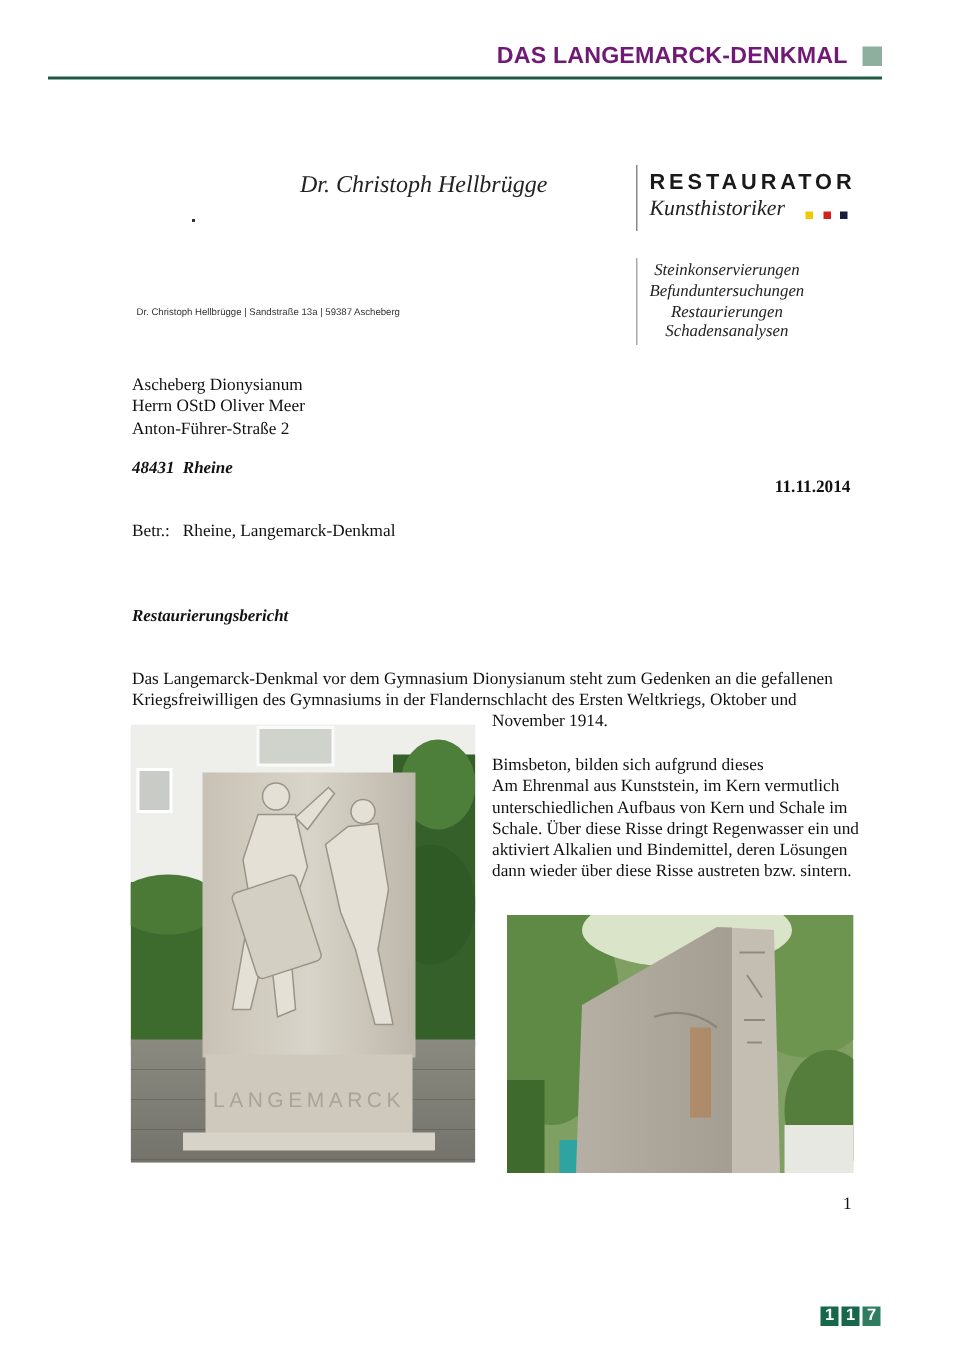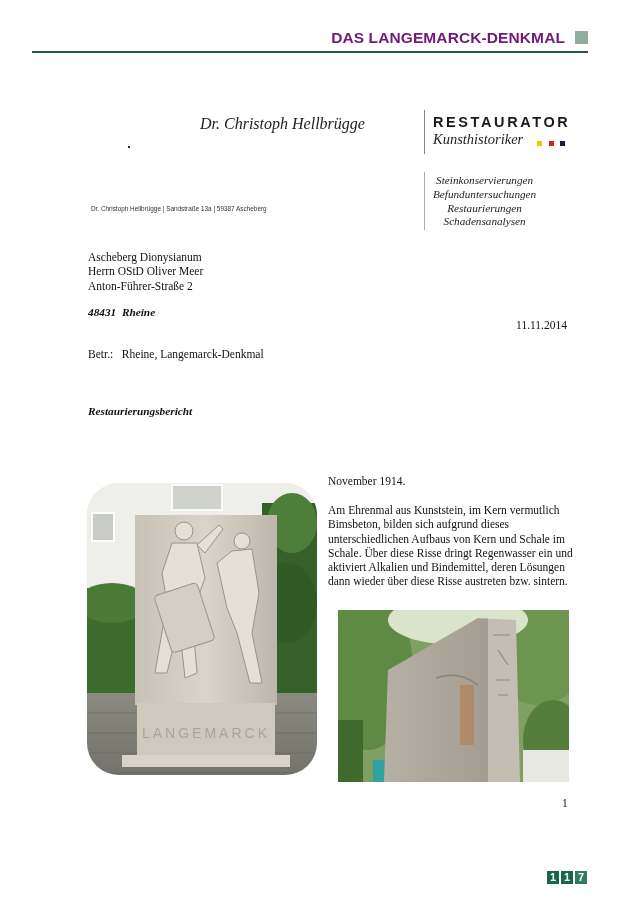--- a/index.html
+++ b/index.html
@@ -43,30 +43,30 @@
 
     .sender {
       left: 91px; top: 205px; font-family: "Liberation Sans", sans-serif;
       font-size: 6.4px; color: #333; white-space: nowrap;
     }
 
     
     .body-text { font-size: 11.5px; line-height: 14.3px; color: #111; }
     .addr { left: 88px; top: 250px; }
     .city { left: 88px; top: 305px; font-style: italic; font-weight: bold; font-size: 11.3px; }
-    .date { left: 480px; top: 318px; width: 87px; text-align: right; }
+    .date { left: 480px; top: 318px; width: 87px; text-align: right; font-weight: bold; }
     .betr { left: 88px; top: 347px; white-space: pre; }
     .section-title { left: 88px; top: 404px; font-style: italic; font-weight: bold; font-size: 11.3px; }
     .intro { left: 88px; top: 446px; width: 480px; }
     .intro-l3 { left: 328px; top: 474px; }
     .para2 { left: 328px; top: 503px; width: 250px; }
 
     
     .photo { overflow: hidden; }
-    .photo1 { left: 87px; top: 483px; width: 230px; height: 292px; border-radius: 32px; }
+    .photo1 { left: 87px; top: 483px; width: 230px; height: 292px; }
     .photo2 { left: 338px; top: 610px; width: 231px; height: 172px; }
 
     .pg-num { left: 562px; top: 796px; font-size: 11.5px; }
 
     .folio { left: 547px; top: 871px; display: flex; gap: 2px; }
     .folio span {
       width: 12px; height: 13px; background: #17684a; color: #ffffff;
       font-family: "Liberation Sans", sans-serif; font-weight: bold; font-size: 11px;
       line-height: 13px; text-align: center; display: block;
     }
@@ -104,26 +104,28 @@
   <div>Anton-Führer-Straße 2</div>
 </div>
 <div class="abs city body-text" style="white-space:pre;">48431  Rheine</div>
 
 <div class="abs date body-text">11.11.2014</div>
 <div class="abs betr body-text">Betr.:   Rheine, Langemarck-Denkmal</div>
 
 <div class="abs section-title body-text">Restaurierungsbericht</div>
 
 <div class="abs intro body-text">
+  <div>Das Langemarck-Denkmal vor dem Gymnasium Dionysianum steht zum Gedenken an die gefallenen</div>
+  <div>Kriegsfreiwilligen des Gymnasiums in der Flandernschlacht des Ersten Weltkriegs, Oktober und</div>
 </div>
 <div class="abs intro-l3 body-text">November 1914.</div>
 
 <div class="abs para2 body-text">
+  <div>Bimsbeton, bilden sich aufgrund dieses</div>
   <div>Am Ehrenmal aus Kunststein, im Kern vermutlich</div>
-  <div>Bimsbeton, bilden sich aufgrund dieses</div>
   <div>unterschiedlichen Aufbaus von Kern und Schale im</div>
   <div>Schale. Über diese Risse dringt Regenwasser ein und</div>
   <div>aktiviert Alkalien und Bindemittel, deren Lösungen</div>
   <div>dann wieder über diese Risse austreten bzw. sintern.</div>
 </div>
 
 <div class="abs photo photo1">
   <svg width="230" height="307" viewBox="0 0 230 307">
     <defs>
       <linearGradient id="pave" x1="0" y1="0" x2="0" y2="1">

